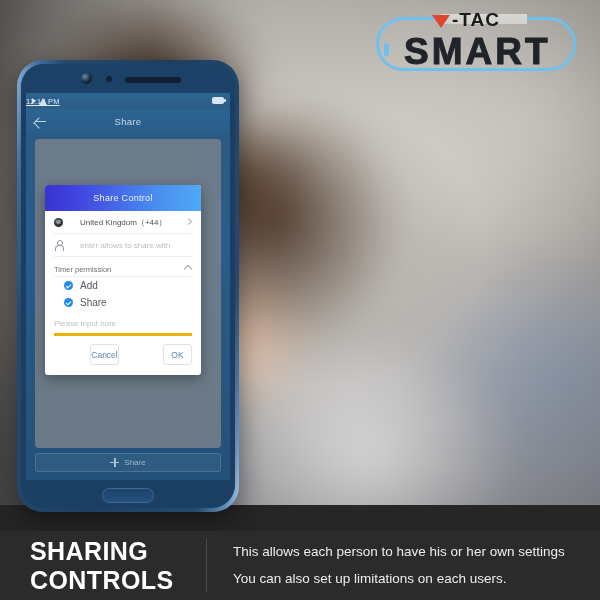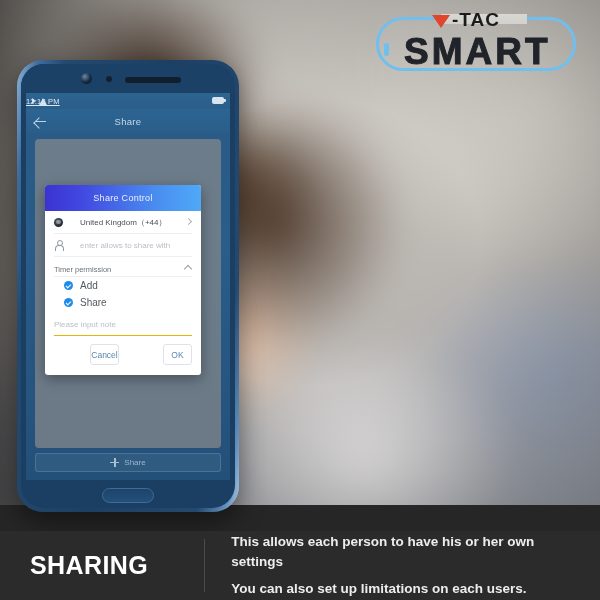--- a/index.html
+++ b/index.html
@@ -108,21 +108,21 @@
   .sect { height:20px; display:flex; align-items:center; border-bottom:1px solid #eceef0; position:relative;}
   .sect-label { font-size:7.5px; color:#6b7278;margin-top:6px; }
   .perm { display:flex; align-items:center; gap:7px; height:17px; padding-left:10px; }
   .perm-label { font-size:10px; color:#53585f; }
   .ckon { width:9px;height:9px;border-radius:50%;background:#1f8ce8; position:relative;}
   .ckon::after{content:"";position:absolute;left:2px;top:2.6px;width:4.2px;height:2.2px;
     border-left:1.2px solid #fff;border-bottom:1.2px solid #fff;transform:rotate(-45deg);}
   .ckoff { width:9px;height:9px;border-radius:50%;background:#d3d7db; position:relative;}
   .ckoff::after{content:"";position:absolute;left:2px;top:2.6px;width:4.2px;height:2.2px;
     border-left:1.2px solid #f4f5f6;border-bottom:1.2px solid #f4f5f6;transform:rotate(-45deg);}
-  .note-row { height: 22px; display:flex; align-items:center; border-bottom:1px solid #eab308; margin-top:3px;}
+  .note-row { height: 22px; display:flex; align-items:center; border-bottom:3px solid #eab308; margin-top:3px;}
   .dlg-actions { display:flex; gap:8px; padding: 8px 9px 10px; }
   .btn { flex:1; height: 21px; border:1px solid #dfe3e7; border-radius:3px; background:#fff;
     display:flex; align-items:center; justify-content:center; font-size:8.5px; color:#5b87ad;margin-left:36px; }
 
   
   .sharebar { position:absolute; left:9px; right:9px; bottom: 8px; height: 19px;
     border:1px solid rgba(255,255,255,0.14); border-radius:3px; background: rgba(255,255,255,0.06);
     display:flex; align-items:center; justify-content:center; gap:5px; color:#9db7cd; font-size:8px; }
   .plus { width:9px;height:9px;position:relative; }
   .plus::before{content:"";position:absolute;left:0;top:3.8px;width:9px;height:1.4px;background:#a8c0d4;}
@@ -130,21 +130,21 @@
 
   .home { position:absolute; left:50%; transform:translateX(-50%); bottom: 5px;
     width: 52px; height: 15px; border-radius: 8px; border:1.5px solid #3d6d9c;
     background: linear-gradient(180deg,#1e4369,#23507a); }
 
   
   .banner { position:absolute; left:0; bottom:0; width:600px; height:69px; background:#2b2b2b; }
   .banner-inner { position:absolute; inset:0; display:flex; align-items:center; padding: 0 14px 0 30px; }
   .banner-title { width: 172px; color:#fff; font-weight:800; font-size:25px; line-height: 1.16; letter-spacing:.4px; }
   .divider { width:1px; align-self:stretch; margin: 8px 26px 8px 4px; background:#4b4b4b; }
-  .banner-text { color:#ededed; font-size:13.5px; line-height:1.5;font-weight:bold; }
+  .banner-text { color:#ededed; font-size:13.5px; line-height:1.5; }
   .banner-text p + p { margin-top: 7px; }
 </style>
 </head>
 <body>
 
 <div id="stage">
 
   <div class="photo">
     <div class="photo-base"></div>
     <div class="photo-dark-l"></div>
@@ -234,20 +234,21 @@
       </div>
 
       <div class="home"></div>
     </div>
   </div>
 
   <div class="banner">
     <div class="banner-inner">
       <div class="banner-title">
         <div>SHARING</div>
+        <div>CONTROLS</div>
       </div>
       <div class="divider"></div>
       <div class="banner-text">
         <p>This allows each person to have his or her own settings</p>
         <p>You can also set up limitations on each users.</p>
       </div>
     </div>
   </div>
 
 </div>

